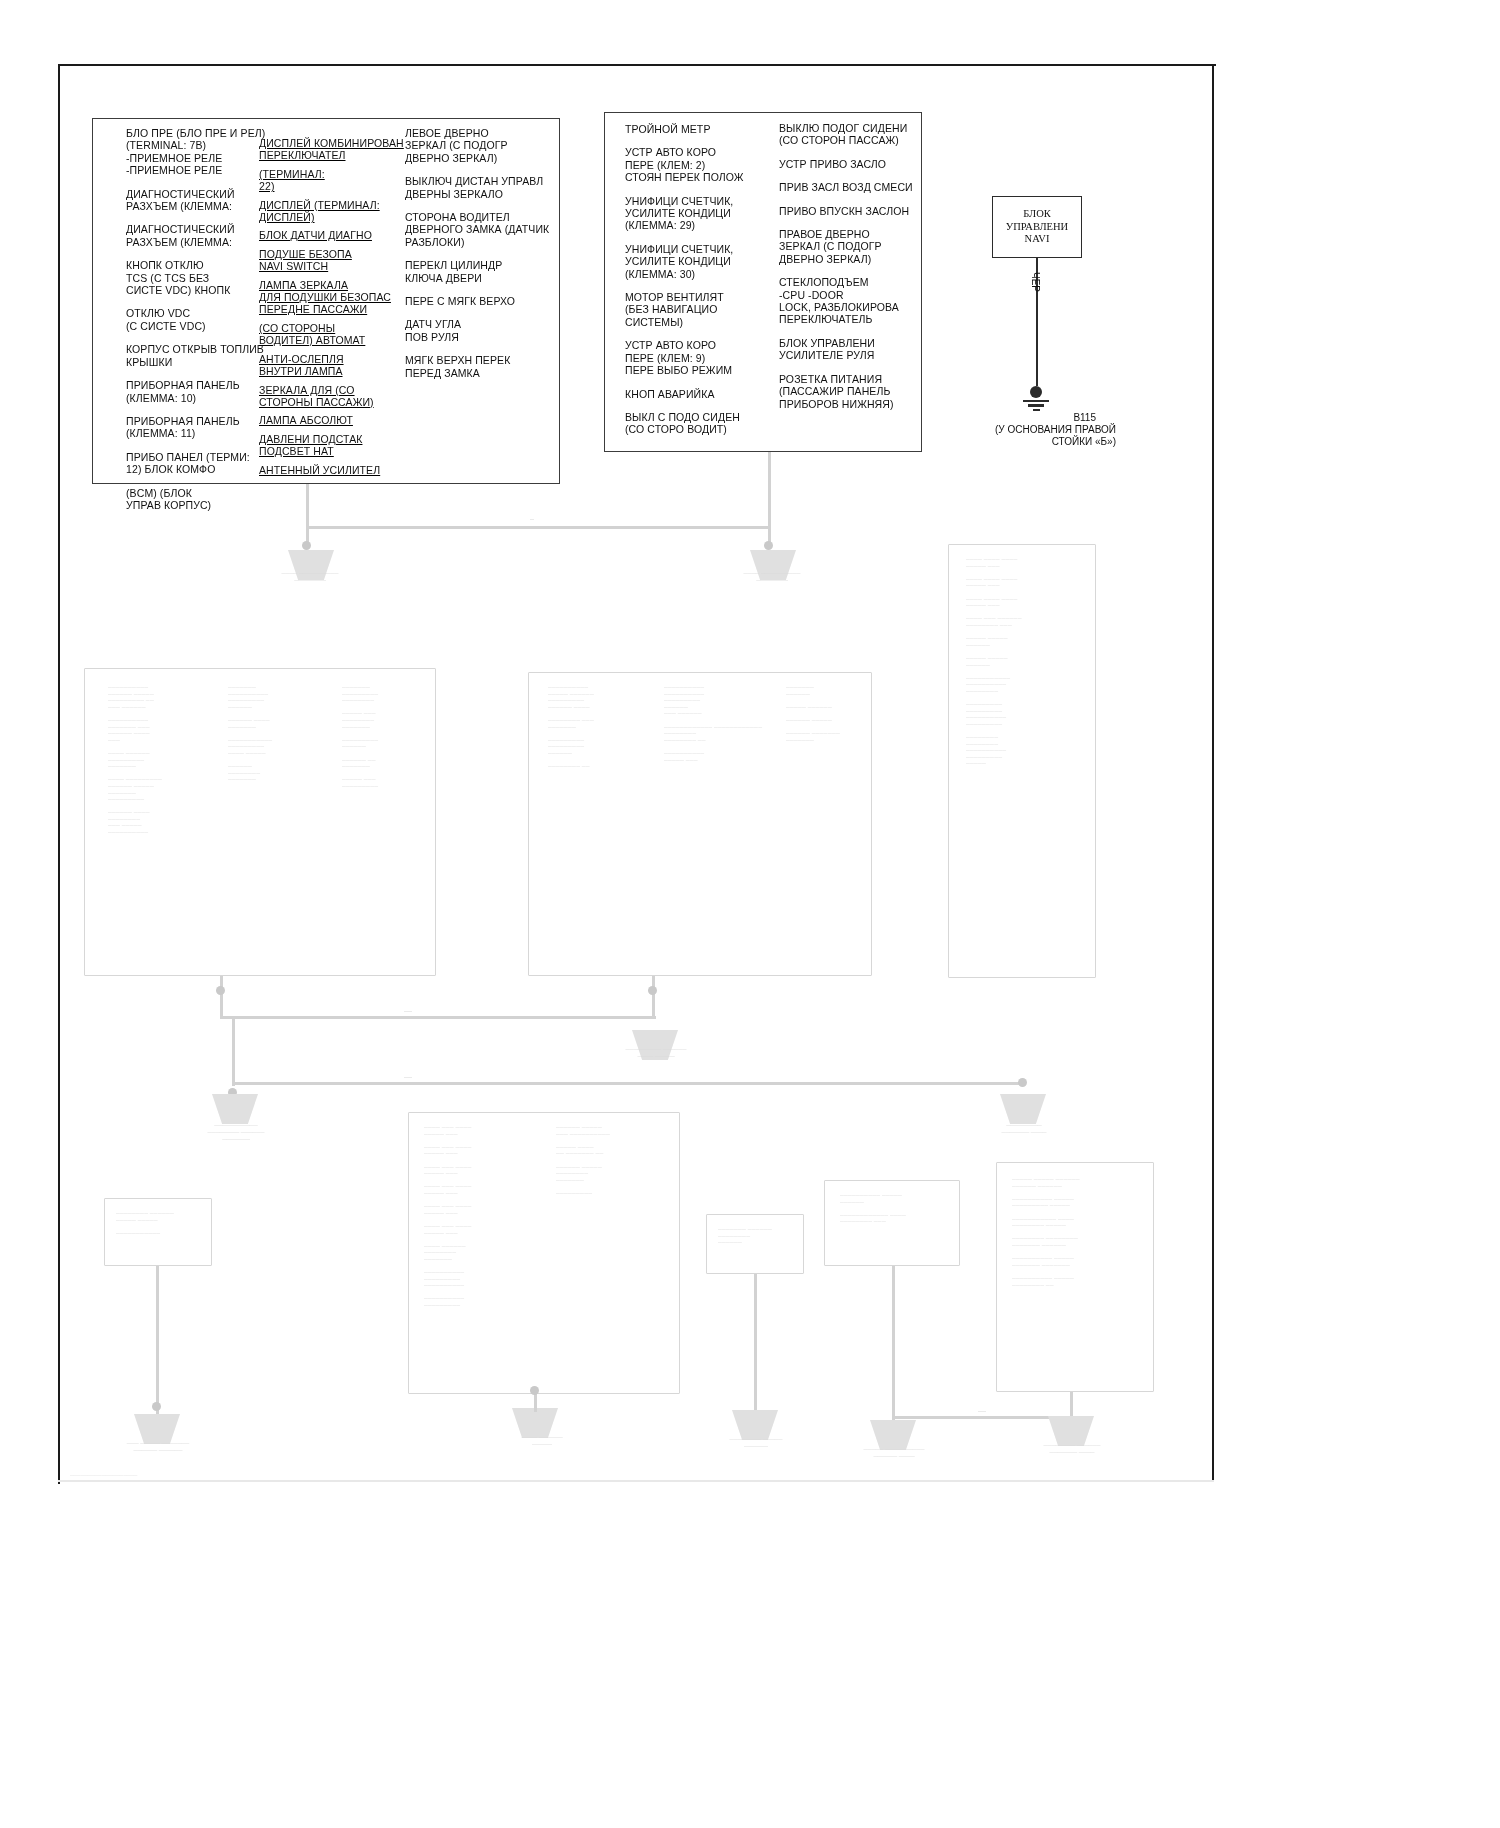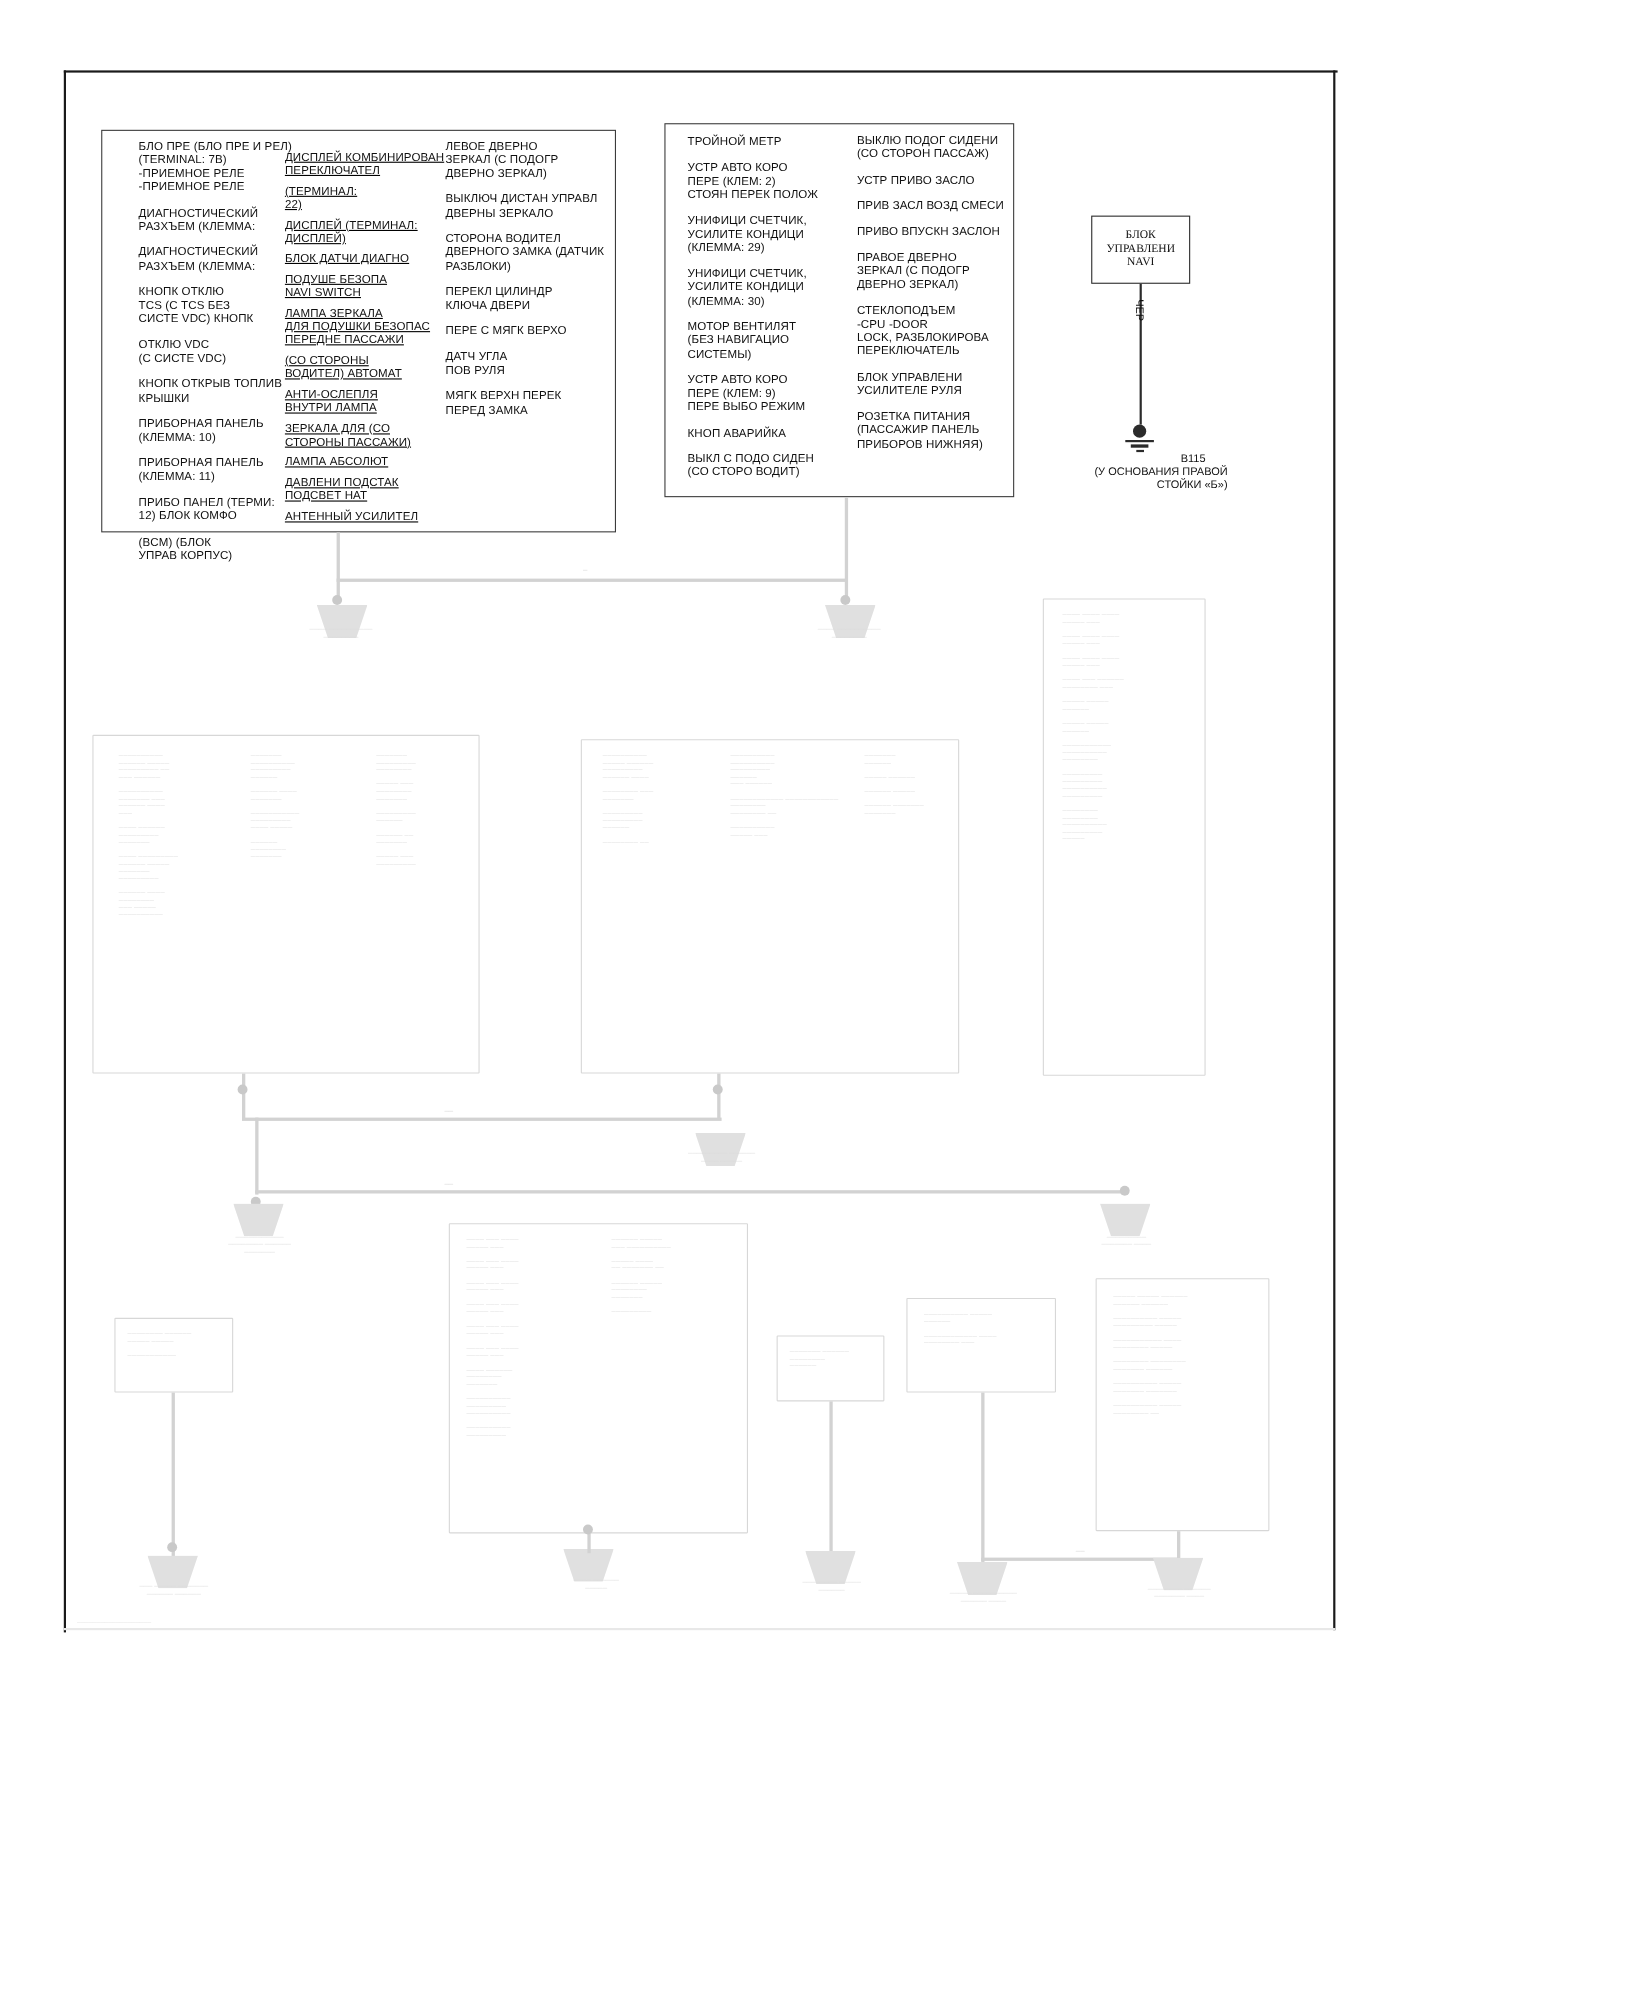--- a/index.html
+++ b/index.html
@@ -56,21 +56,21 @@
 -ПРИЕМНОЕ РЕЛЕ</div>
       <div class="ent">ДИАГНОСТИЧЕСКИЙ
 РАЗХЪЕМ (КЛЕММА:</div>
       <div class="ent">ДИАГНОСТИЧЕСКИЙ
 РАЗХЪЕМ (КЛЕММА:</div>
       <div class="ent">КНОПК ОТКЛЮ
 TCS (С TCS БЕЗ
 СИСТЕ VDC) КНОПК</div>
       <div class="ent">ОТКЛЮ VDC
 (С СИСТЕ VDC)</div>
-      <div class="ent">КНОПК ОТКРЫВ ТОПЛИВ
+      <div class="ent">КОРПУС ОТКРЫВ ТОПЛИВ
 КРЫШКИ</div>
       <div class="ent">ПРИБОРНАЯ ПАНЕЛЬ
 (КЛЕММА: 10)</div>
       <div class="ent">ПРИБОРНАЯ ПАНЕЛЬ
 (КЛЕММА: 11)</div>
       <div class="ent">ПРИБО ПАНЕЛ (ТЕРМИ:
 12) БЛОК КОМФО</div>
       <div class="ent">(BCM) (БЛОК
 УПРАВ КОРПУС)</div>
     </div>

